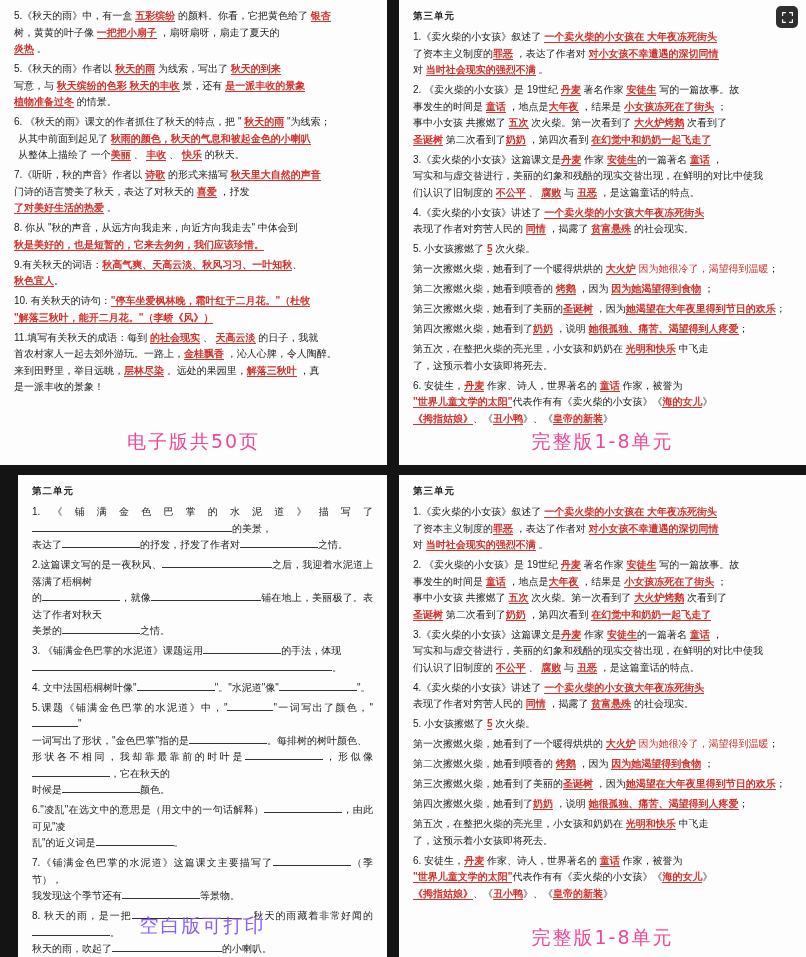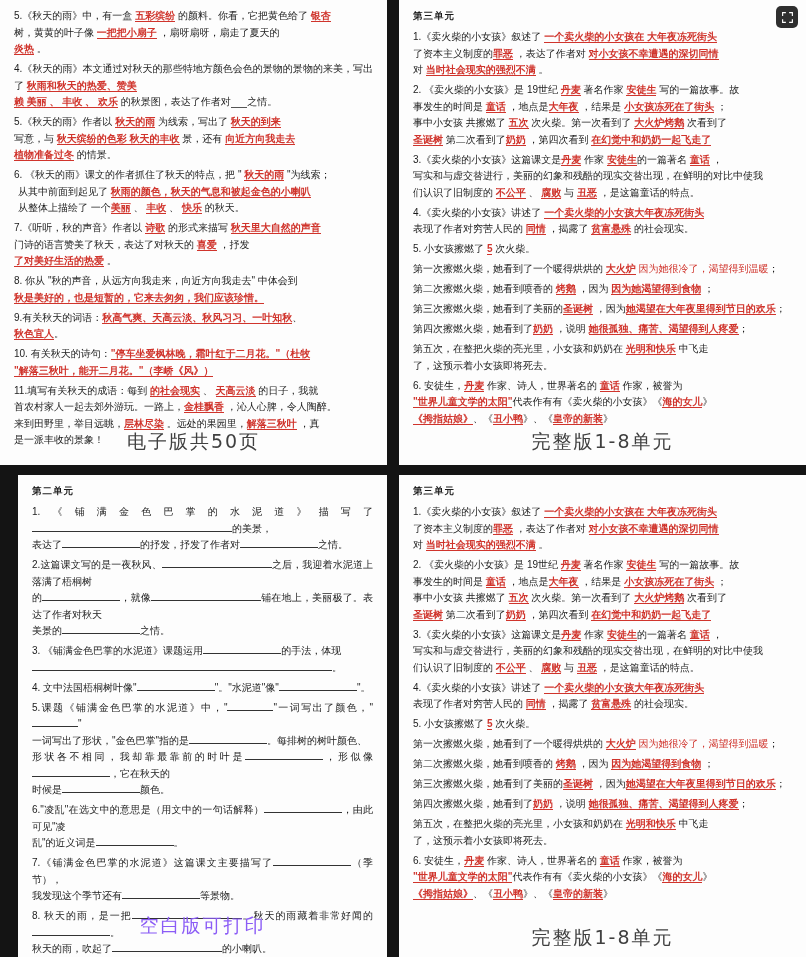--- a/index.html
+++ b/index.html
@@ -92,21 +92,21 @@
     text-align: center;
     font-size: 19px;
     color: #9b9b9b;
     letter-spacing: 2px;
     font-family: "DejaVu Sans", sans-serif;
   }
   .caption.pink {
     color: #8b5cf6;
   }
   .caption.gray {
-    color: #404040;
+    color: #ec4899;
   }
   .cap-tl { bottom: 10px; left: 0; }
   .cap-tr { bottom: 10px; left: 0; }
   .cap-bl { bottom: 24px; left: 0; }
   .cap-br { bottom: 6px;  left: 0; }
 
   
   .expand-btn {
     position: absolute;
     right: 8px;
@@ -136,28 +136,24 @@
 
   <div class="quad q-tl">
     <div class="sheet">
 
       <p class="qline">
         5.《秋天的雨》中，有一盒 <span class="red-u">五彩缤纷</span> 的颜料。你看，它把黄色给了 <span class="red-u">银杏</span><br>
         树，黄黄的叶子像 <span class="red-u">一把把小扇子</span> ，扇呀扇呀，扇走了夏天的<br>
         <span class="red-u">炎热</span> 。
       </p>
 
-      <p class="qline">
-        4.《秋天的雨》本文通过对秋天的那些特地方颜色会色的景物的景物的来美，写出了 <span class="red-u">秋雨和秋天的热爱、赞美</span><br>
-        <span class="red-u">赖 美丽 、 丰收 、 欢乐</span> 的秋景图，表达了作者对<span class="ul">&nbsp;&nbsp;&nbsp;&nbsp;&nbsp;&nbsp;</span>之情。
-      </p>
 
       <p class="qline">
         5.《秋天的雨》作者以 <span class="red-u">秋天的雨</span> 为线索，写出了 <span class="red-u">秋天的到来</span><br>
-        写意，与 <span class="red-u">秋天缤纷的色彩 秋天的丰收</span> 景，还有 <span class="red-u">向近方向我走去</span><br>
+        写意，与 <span class="red-u">秋天缤纷的色彩 秋天的丰收</span> 景，还有 <span class="red-u">是一派丰收的景象</span><br>
         <span class="red-u">植物准备过冬</span> 的情景。
       </p>
 
       <p class="qline">
         6. 《秋天的雨》课文的作者抓住了秋天的特点，把 " <span class="red-u">秋天的雨</span> "为线索；<br>
         <span class="sp"></span>从其中前面到起见了 <span class="red-u">秋雨的颜色，秋天的气息和被起金色的小喇叭</span><br>
         <span class="sp"></span>从整体上描绘了 一个<span class="red-u">美丽</span> 、 <span class="red-u">丰收</span> 、 <span class="red-u">快乐</span> 的秋天。
       </p>
 
       <p class="qline">

